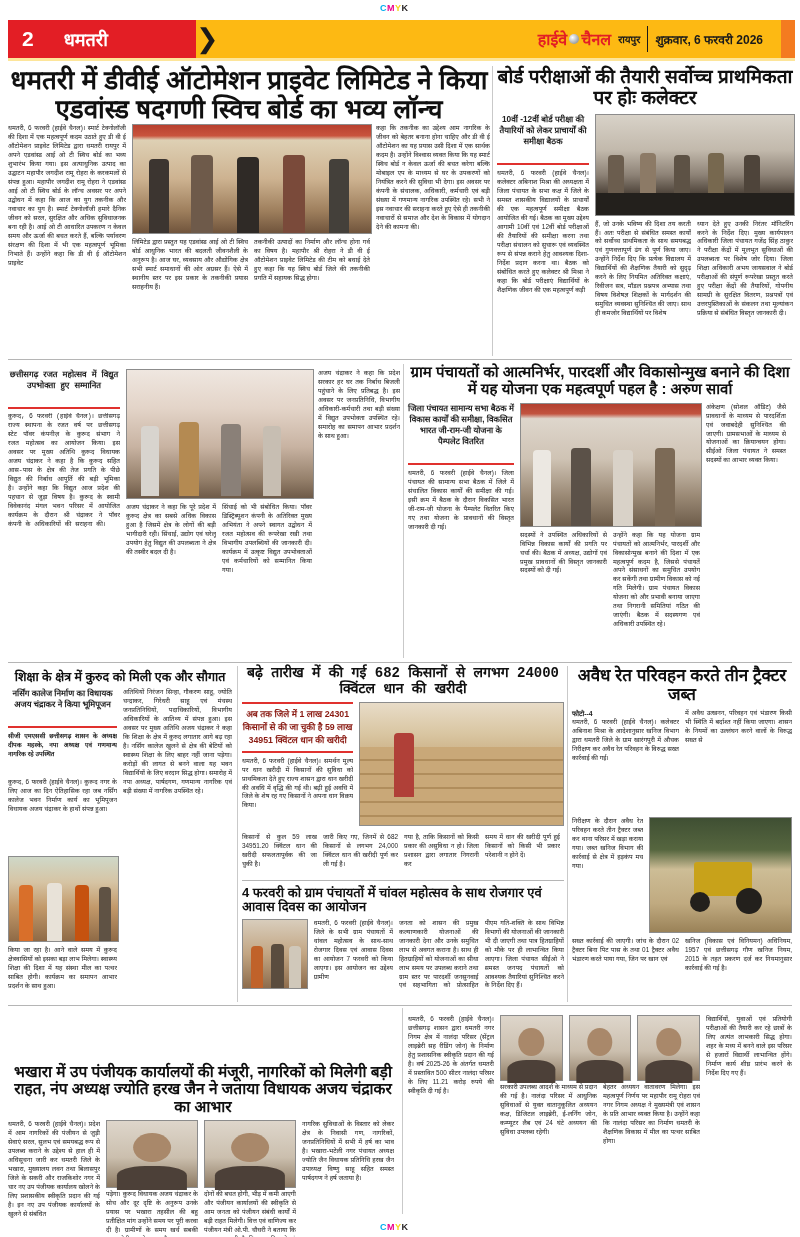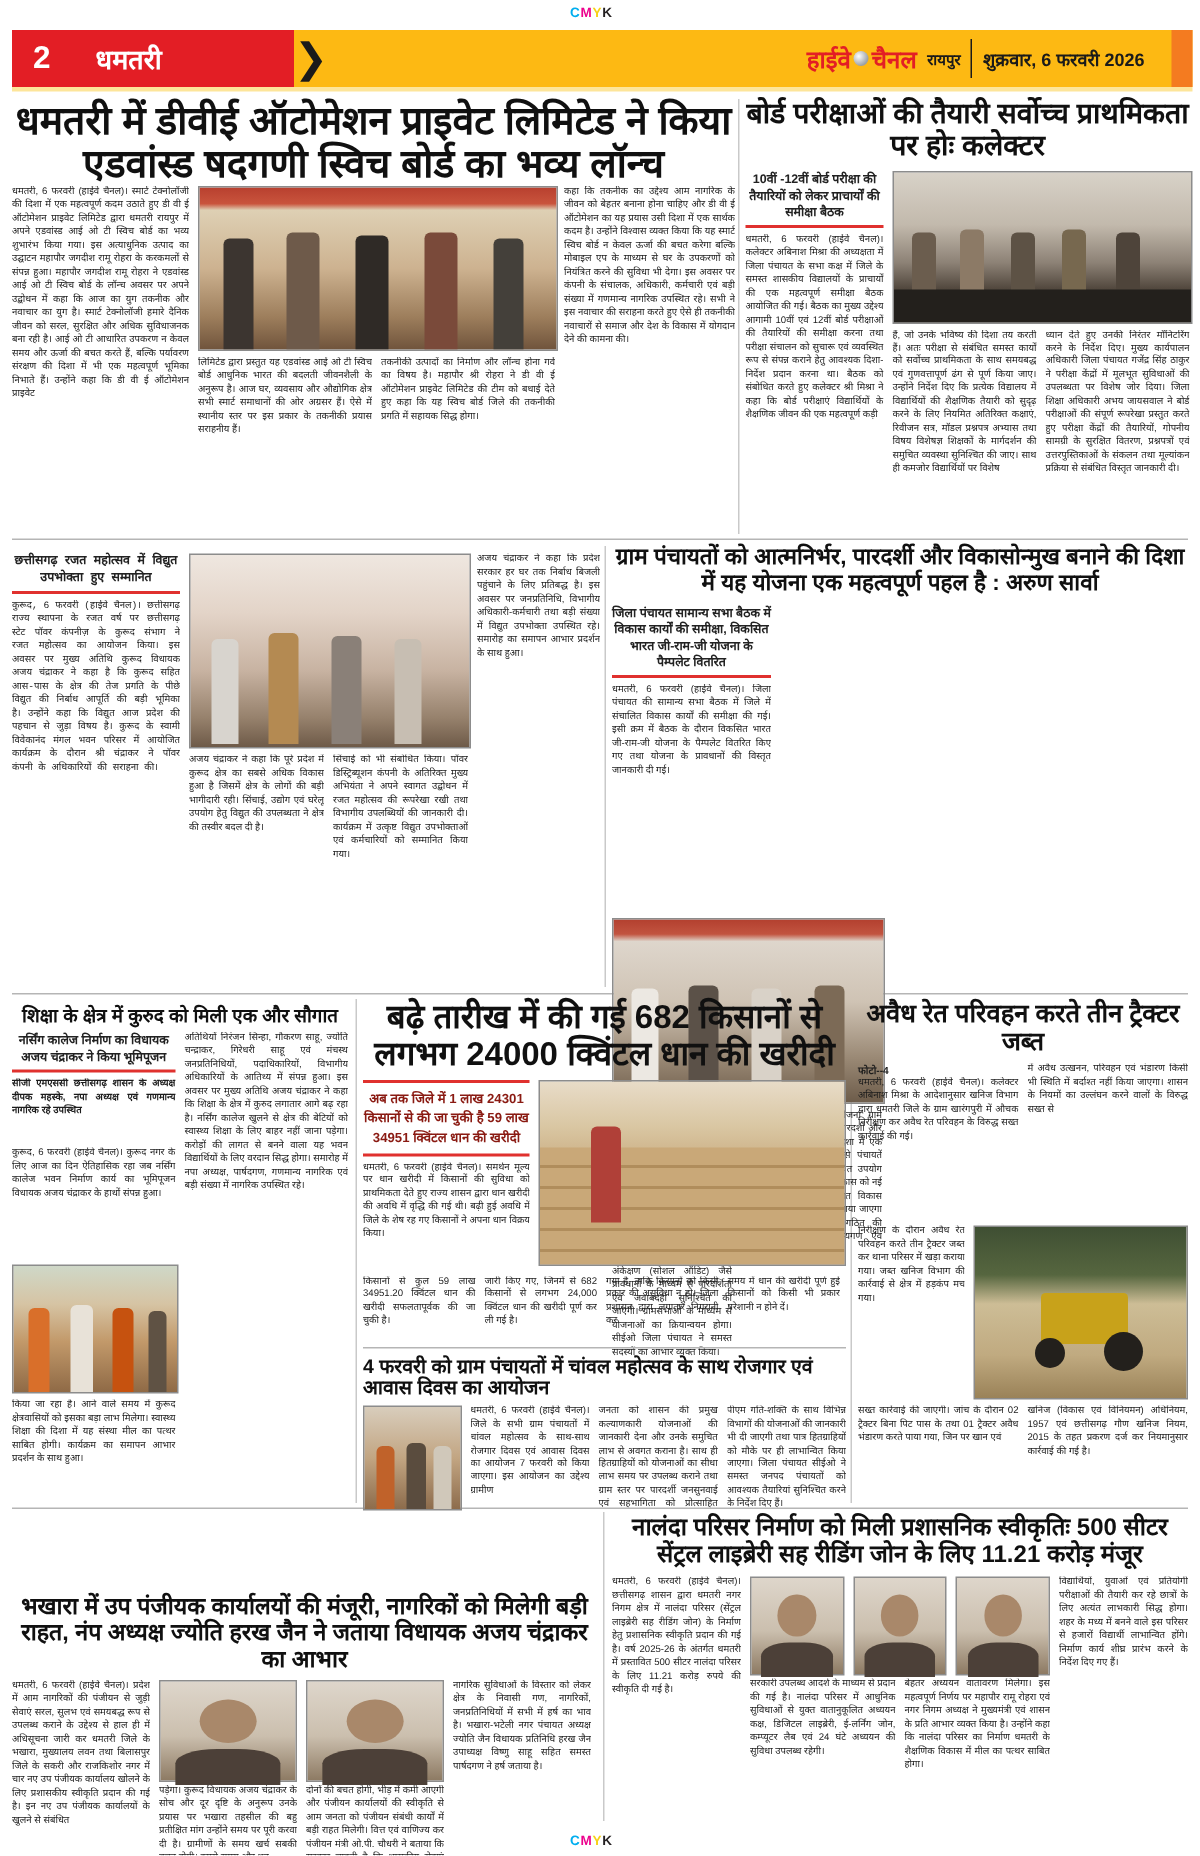--- a/index.html
+++ b/index.html
@@ -18,21 +18,21 @@
   .mast-right{position:absolute;right:32px;top:0;height:38px;display:flex;align-items:center;gap:7px;}
   .brand{color:#e31e25;font-size:16px;font-weight:bold;display:flex;align-items:center;gap:2px;}
   .brand-globe{width:10px;height:10px;border-radius:50%;background:radial-gradient(circle at 35% 35%,#fff,#9aa0a6 70%);display:inline-block;}
   .brand-city{color:#1a1a1a;font-size:10px;font-weight:bold;}
   .mast-divider{width:1px;height:26px;background:#1a1a1a;}
   .mast-date{color:#1a1a1a;font-size:12px;font-weight:bold;}
   .mast-orange{position:absolute;right:0;top:0;width:14px;height:38px;background:#f47b20;}
   
   .hl{font-weight:bold;color:#101010;text-align:center;line-height:1.12;}
   .subhead{font-size:8.3px;font-weight:bold;color:#222;text-align:center;line-height:1.35;
-           padding-bottom:3px;border-bottom:2px solid #e0312e;}
+           padding-bottom:16px;border-bottom:2px solid #e0312e;}
   .bt{font-size:6.4px;line-height:1.4;text-align:justify;color:#1c1c1c;overflow:hidden;}
   .row{display:flex;gap:6px;}
   .banner-red{background:#d92128;color:#fff;font-weight:bold;font-size:12.5px;text-align:center;
               padding:2px 8px;line-height:1.4;}
   .stat{font-size:8.8px;font-weight:bold;color:#8a1a12;text-align:center;line-height:1.45;
         border-top:2px solid #e0312e;border-bottom:2px solid #e0312e;padding:4px 0;}
   .photo{position:relative;overflow:hidden;border:1px solid #8c8c8c;}
   .person{position:absolute;border-radius:4px 4px 0 0;}
   .divider-h{position:absolute;background:#b5b5b5;height:1px;}
   .divider-v{position:absolute;background:#c9c9c9;width:1px;}
@@ -141,21 +141,21 @@
           <div class="bt" style="width:90px;height:92px;">अजय चंद्राकर ने कहा कि पूरे प्रदेश में कुरूद क्षेत्र का सबसे अधिक विकास हुआ है जिसमें क्षेत्र के लोगों की बड़ी भागीदारी रही। सिंचाई, उद्योग एवं घरेलू उपयोग हेतु विद्युत की उपलब्धता ने क्षेत्र की तस्वीर बदल दी है।</div>
           <div class="bt" style="width:90px;height:92px;">सिंचाई को भी संबोधित किया। पॉवर डिस्ट्रिब्यूशन कंपनी के अतिरिक्त मुख्य अभियंता ने अपने स्वागत उद्बोधन में रजत महोत्सव की रूपरेखा रखी तथा विभागीय उपलब्धियों की जानकारी दी। कार्यक्रम में उत्कृष्ट विद्युत उपभोक्ताओं एवं कर्मचारियों को सम्मानित किया गया।</div>
         </div>
       </div>
       <div class="bt" style="width:82px;height:226px;">अजय चंद्राकर ने कहा कि प्रदेश सरकार हर घर तक निर्बाध बिजली पहुंचाने के लिए प्रतिबद्ध है। इस अवसर पर जनप्रतिनिधि, विभागीय अधिकारी-कर्मचारी तथा बड़ी संख्या में विद्युत उपभोक्ता उपस्थित रहे। समारोह का समापन आभार प्रदर्शन के साथ हुआ।</div>
     </div>
   </div>
 
   <div style="position:absolute;left:408px;top:364px;width:384px;">
     <div class="hl" style="font-size:15px;">ग्राम पंचायतों को आत्मनिर्भर, पारदर्शी और विकासोन्मुख बनाने की दिशा में यह योजना एक महत्वपूर्ण पहल है : अरुण सार्वा</div>
-    <div class="row" style="margin-top:5px;flex-direction:column;">
+    <div class="row" style="margin-top:5px;">
       <div style="width:106px;display:flex;flex-direction:column;gap:4px;">
         <div class="subhead">जिला पंचायत सामान्य सभा बैठक में विकास कार्यों की समीक्षा, विकसित भारत जी-राम-जी योजना के पैम्पलेट वितरित</div>
         <div class="bt" style="height:150px;">धमतरी, 6 फरवरी (हाईवे चैनल)। जिला पंचायत की सामान्य सभा बैठक में जिले में संचालित विकास कार्यों की समीक्षा की गई। इसी क्रम में बैठक के दौरान विकसित भारत जी-राम-जी योजना के पैम्पलेट वितरित किए गए तथा योजना के प्रावधानों की विस्तृत जानकारी दी गई।</div>
       </div>
       <div style="width:180px;display:flex;flex-direction:column;gap:4px;">
         <div class="photo" style="width:180px;height:122px;background:linear-gradient(180deg,#b3402f 0%,#c25440 8%,#ded6cc 12%,#cfc3b4 45%,#9b8a76 75%,#6d5c4a 100%);">
           <div class="person" style="left:12px;top:46px;width:18px;height:76px;background:#ece8e2;"></div>
           <div class="person" style="left:50px;top:44px;width:20px;height:78px;background:#5b5148;"></div>
           <div class="person" style="left:92px;top:46px;width:20px;height:76px;background:#d9d2c8;"></div>
           <div class="person" style="left:134px;top:44px;width:20px;height:78px;background:#7c6a56;"></div>
@@ -182,21 +182,21 @@
           <div class="person" style="left:66px;top:28px;width:14px;height:56px;background:#c6520f;"></div>
           <div class="person" style="left:90px;top:30px;width:12px;height:54px;background:#5f5244;"></div>
         </div>
         <div class="bt" style="height:96px;">किया जा रहा है। आने वाले समय में कुरूद क्षेत्रवासियों को इसका बड़ा लाभ मिलेगा। स्वास्थ्य शिक्षा की दिशा में यह संस्था मील का पत्थर साबित होगी। कार्यक्रम का समापन आभार प्रदर्शन के साथ हुआ।</div>
       </div>
       <div class="bt" style="width:109px;height:312px;">अतिथियों निरंजन सिन्हा, गौकरण साहू, ज्योति चन्द्राकर, गिरेधरी साहू एवं मंचस्थ जनप्रतिनिधियों, पदाधिकारियों, विभागीय अधिकारियों के आतिथ्य में संपन्न हुआ। इस अवसर पर मुख्य अतिथि अजय चंद्राकर ने कहा कि शिक्षा के क्षेत्र में कुरुद लगातार आगे बढ़ रहा है। नर्सिंग कालेज खुलने से क्षेत्र की बेटियों को स्वास्थ्य शिक्षा के लिए बाहर नहीं जाना पड़ेगा। करोड़ों की लागत से बनने वाला यह भवन विद्यार्थियों के लिए वरदान सिद्ध होगा। समारोह में नपा अध्यक्ष, पार्षदगण, गणमान्य नागरिक एवं बड़ी संख्या में नागरिक उपस्थित रहे।</div>
     </div>
   </div>
 
   <div style="position:absolute;left:242px;top:666px;width:322px;">
-    <div class="hl" style="font-size:22px;">बढ़े तारीख में की गई 682 किसानों से लगभग 24000 क्विंटल धान की खरीदी</div>
+    <div class="hl" style="font-size:14px;font-family:Liberation Mono, monospace;">बढ़े तारीख में की गई 682 किसानों से लगभग 24000 क्विंटल धान की खरीदी</div>
     <div class="row" style="margin-top:5px;">
       <div style="width:112px;display:flex;flex-direction:column;gap:4px;">
         <div class="stat">अब तक जिले में 1 लाख 24301 किसानों से  की जा चुकी है 59 लाख 34951 क्विंटल धान की खरीदी</div>
         <div class="bt" style="height:72px;">धमतरी, 6 फरवरी (हाईवे चैनल)। समर्थन मूल्य पर धान खरीदी में किसानों की सुविधा को प्राथमिकता देते हुए राज्य शासन द्वारा धान खरीदी की अवधि में वृद्धि की गई थी। बढ़ी हुई अवधि में जिले के शेष रह गए किसानों ने अपना धान विक्रय किया।</div>
       </div>
       <div class="photo" style="width:204px;height:122px;background:linear-gradient(180deg,#e8dcc8 0%,#d9c6a2 25%,#c3a273 55%,#a07e52 100%);">
         <div style="position:absolute;left:0;top:44px;width:100%;height:78px;background:repeating-linear-gradient(180deg,#c9a878 0 12px,#b08d5c 12px 14px);"></div>
         <div class="person" style="left:34px;top:30px;width:20px;height:64px;background:#b04038;"></div>
       </div>
     </div>
@@ -258,21 +258,20 @@
         <div class="row" style="height:88px;">
           <div class="bt" style="width:92px;height:88px;">पड़ेगा। कुरूद विधायक अजय चंद्राकर के सोच और दूर दृष्टि के अनुरूप उनके प्रयास पर भखारा तहसील की बहु प्रतीक्षित मांग उन्होंने समय पर पूरी करवा दी है। ग्रामीणों के समय खर्च सबकी बचत होगी। इससे समय और धन</div>
           <div class="bt" style="width:92px;height:88px;">दोनों की बचत होगी, भीड़ में कमी आएगी और पंजीयन कार्यालयों की स्वीकृति से आम जनता को पंजीयन संबंधी कार्यों में बड़ी राहत मिलेगी। वित्त एवं वाणिज्य कर पंजीयन मंत्री ओ.पी. चौधरी ने बताया कि सरकार चाहती है कि शासकीय सेवाएं नागरिकों तक उनके निकटतम स्तर पर पहुंचें।</div>
         </div>
       </div>
       <div class="bt" style="width:92px;height:158px;">नागरिक सुविधाओं के विस्तार को लेकर क्षेत्र के निवासी गण, नागरिकों, जनप्रतिनिधियों में सभी में हर्ष का भाव है। भखारा-भटेली नगर पंचायत अध्यक्ष ज्योति जैन विधायक प्रतिनिधि हरख जैन उपाध्यक्ष विष्णु साहू सहित समस्त पार्षदगण ने हर्ष जताया है।</div>
     </div>
   </div>
 
   <div style="position:absolute;left:408px;top:1010px;width:384px;">
-    <div class="hl" style="font-size:16px;">नालंदा परिसर निर्माण को मिली प्रशासनिक स्वीकृतिः 500 सीटर सेंट्रल लाइब्रेरी सह रीडिंग जोन के लिए 11.21 करोड़ मंजूर</div>
     <div class="row" style="margin-top:5px;">
       <div class="bt" style="width:86px;height:156px;">धमतरी, 6 फरवरी (हाईवे चैनल)। छत्तीसगढ़ शासन द्वारा धमतरी नगर निगम क्षेत्र में नालंदा परिसर (सेंट्रल लाइब्रेरी सह रीडिंग जोन) के निर्माण हेतु प्रशासनिक स्वीकृति प्रदान की गई है। वर्ष 2025-26 के अंतर्गत धमतरी में प्रस्तावित 500 सीटर नालंदा परिसर के लिए 11.21 करोड़ रुपये की स्वीकृति दी गई है।</div>
       <div style="width:200px;display:flex;flex-direction:column;gap:4px;">
         <div class="row" style="height:64px;">
           <div class="portrait" style="width:64px;height:64px;"></div>
           <div class="portrait" style="width:64px;height:64px;"></div>
           <div class="portrait" style="width:64px;height:64px;"></div>
         </div>
         <div class="row" style="height:88px;">
           <div class="bt" style="width:97px;height:88px;">सरकारी उपलब्ध आदर्श के माध्यम से प्रदान की गई है। नालंदा परिसर में आधुनिक सुविधाओं से युक्त वातानुकूलित अध्ययन कक्ष, डिजिटल लाइब्रेरी, ई-लर्निंग जोन, कम्प्यूटर लैब एवं 24 घंटे अध्ययन की सुविधा उपलब्ध रहेगी।</div>

